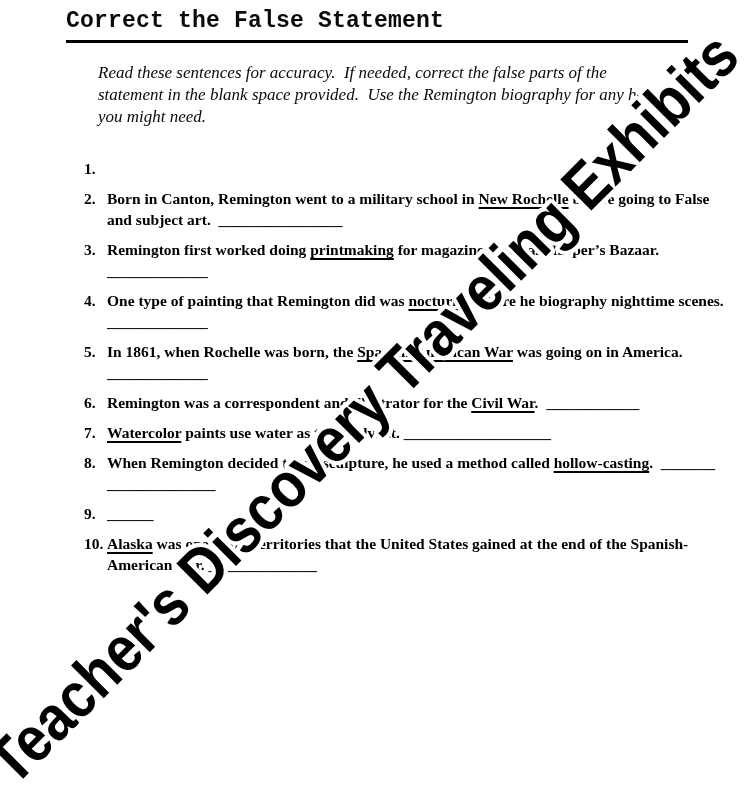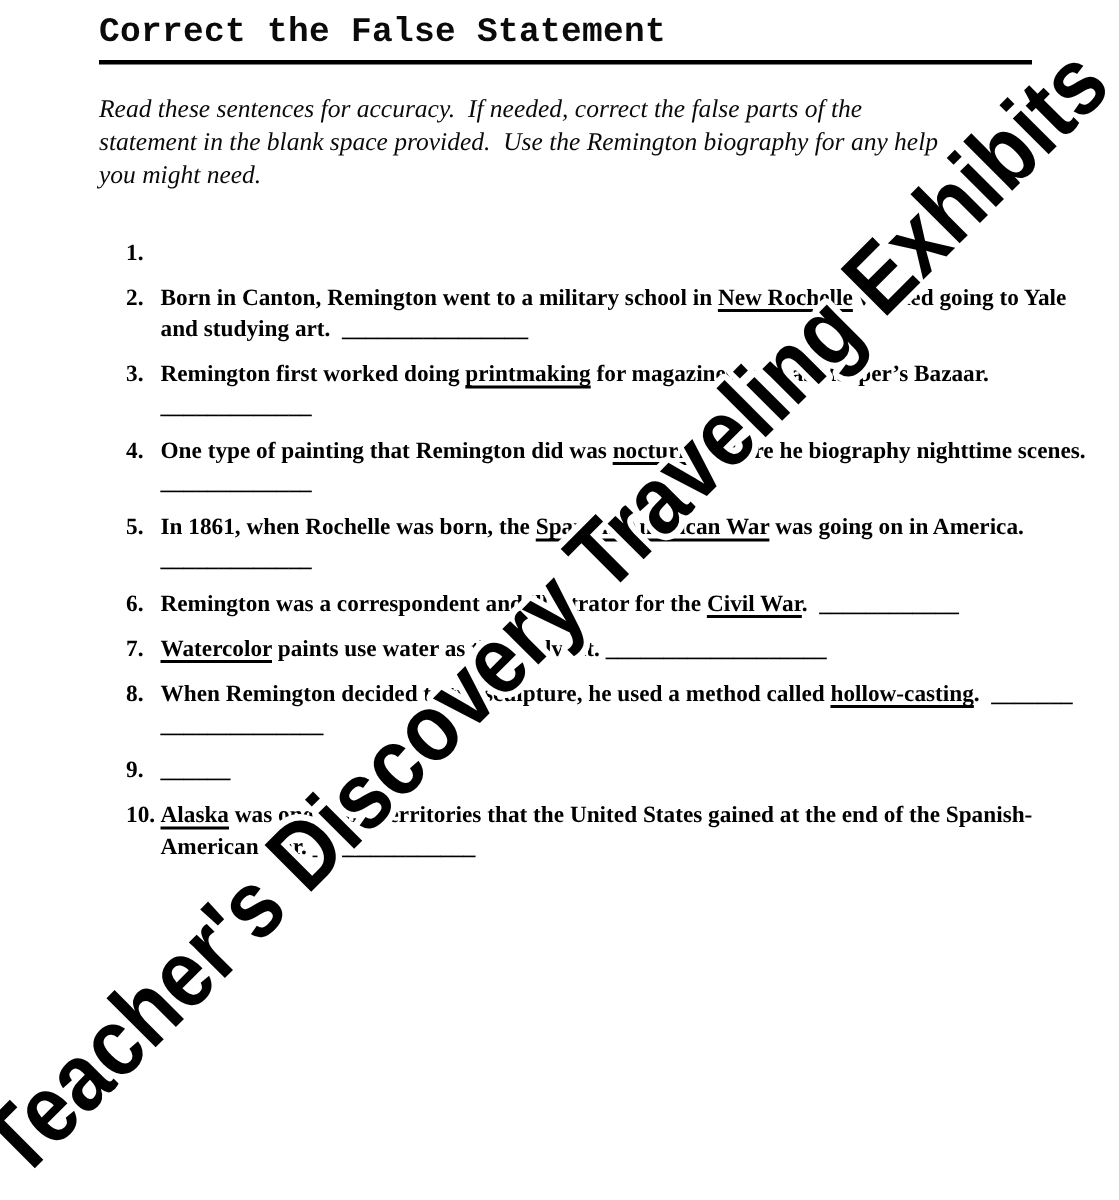--- a/index.html
+++ b/index.html
@@ -30,20 +30,21 @@
     background: #000;
     margin-top: 5px;
     width: 622px;
   }
   .instructions {
     margin-top: 19px;
     font-style: italic;
     font-size: 17px;
     line-height: 22px;
     color: #0a0a0a;
+    margin-left: 32px;
   }
   .instructions .iline { white-space: pre; }
   .qlist {
     list-style: none;
     margin: 30px 0 0 0;
     padding: 0;
     font-weight: bold;
     font-size: 15.5px;
     line-height: 21px;
   }
@@ -76,22 +77,22 @@
     <div class="iline">you might need.</div>
   </div>
 
   <ol class="qlist">
       <li class="qitem">
         <span class="qnum">1.</span>
       </li>
       <li class="qitem">
         <span class="qnum">2.</span>
         <div class="qtext">
-          <div class="line"><span>Born in Canton, Remington went to a military school in </span><span class="u">New Rochelle</span><span> worked going to Yale</span></div>
-          <div class="line"><span>and studying art.  </span><span class="blank">________________</span></div>
+          <div class="line"><span>Born in Canton, Remington went to a military school in </span><span class="u">New Rochelle</span><span> before going to False</span></div>
+          <div class="line"><span>and subject art.  </span><span class="blank">________________</span></div>
         </div>
       </li>
       <li class="qitem">
         <span class="qnum">3.</span>
         <div class="qtext">
           <div class="line"><span>Remington first worked doing </span><span class="u">printmaking</span><span> for magazines such as Harper’s Bazaar.</span></div>
           <div class="line"><span class="blank">_____________</span></div>
         </div>
       </li>
       <li class="qitem">

